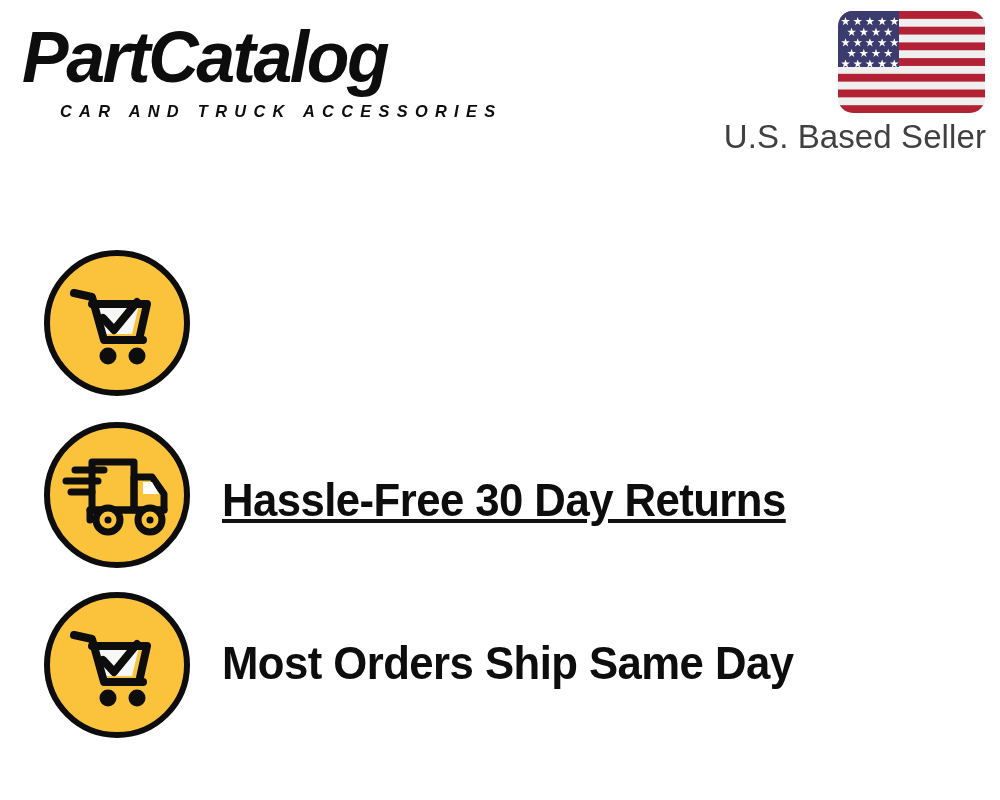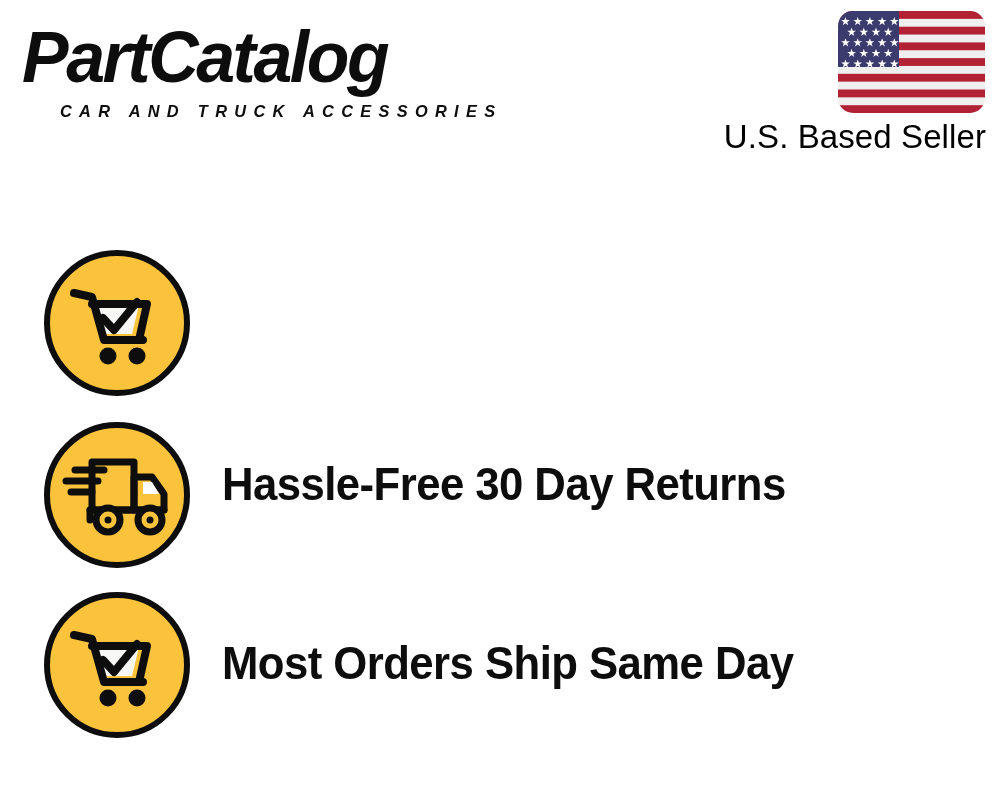--- a/index.html
+++ b/index.html
@@ -83,21 +83,21 @@
 
   #seller-label {
     position: absolute;
     right: 14px;
     top: 118px;
     font-family: "Liberation Sans", sans-serif;
     font-weight: normal;
     font-size: 33px;
     line-height: 38px;
     letter-spacing: 0.1px;
-    color: #000000;
+    color: #404040;
     white-space: nowrap;
   }
 
   
   .feature-row {
     position: absolute;
     left: 0;
     width: 1000px;
   }
 
@@ -153,21 +153,21 @@
 
   
   #row-free-shipping       { top: 248px; height: 160px; }
   #row-free-shipping .feature-icon { top: 0px; }
   #row-free-shipping .feature-text { top: -15px; }
   #gap-a  { height: 12px; }
 
   
   #row-returns       { top: 420px; height: 152px; }
   #row-returns .feature-icon { top: 0px; }
-  #row-returns .feature-text { top: 38px; }
+  #row-returns .feature-text { top: 54px; text-decoration: underline; }
 
   
   #row-same-day      { top: 590px; height: 152px; padding-left: 7px; }
   #row-same-day .feature-icon { top: 0px; }
   #row-same-day .feature-text { top: 47px; }
 </style>
 </head>
 <body>
 
 <div id="page">

